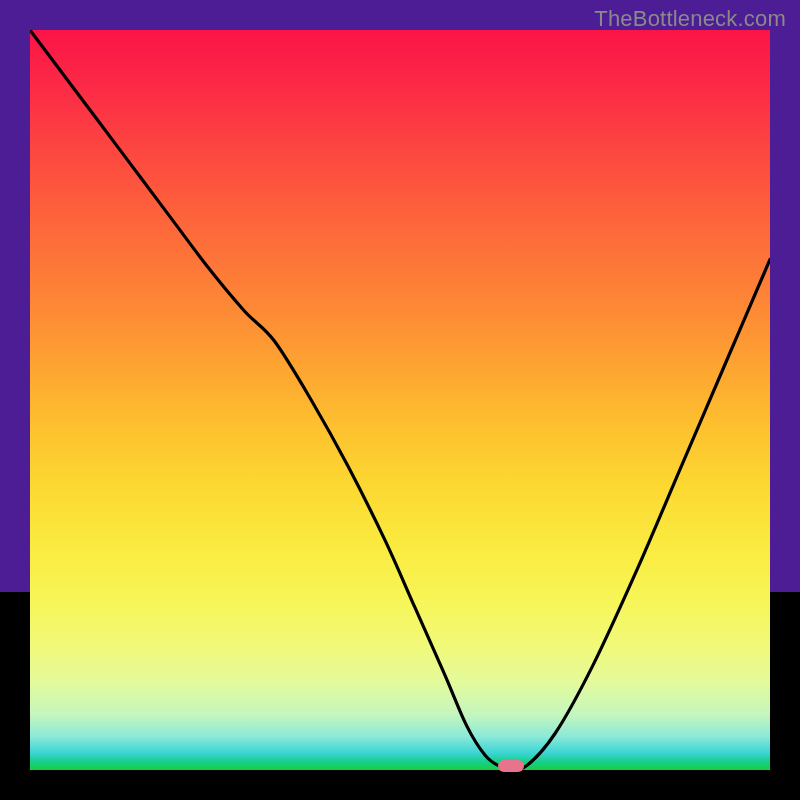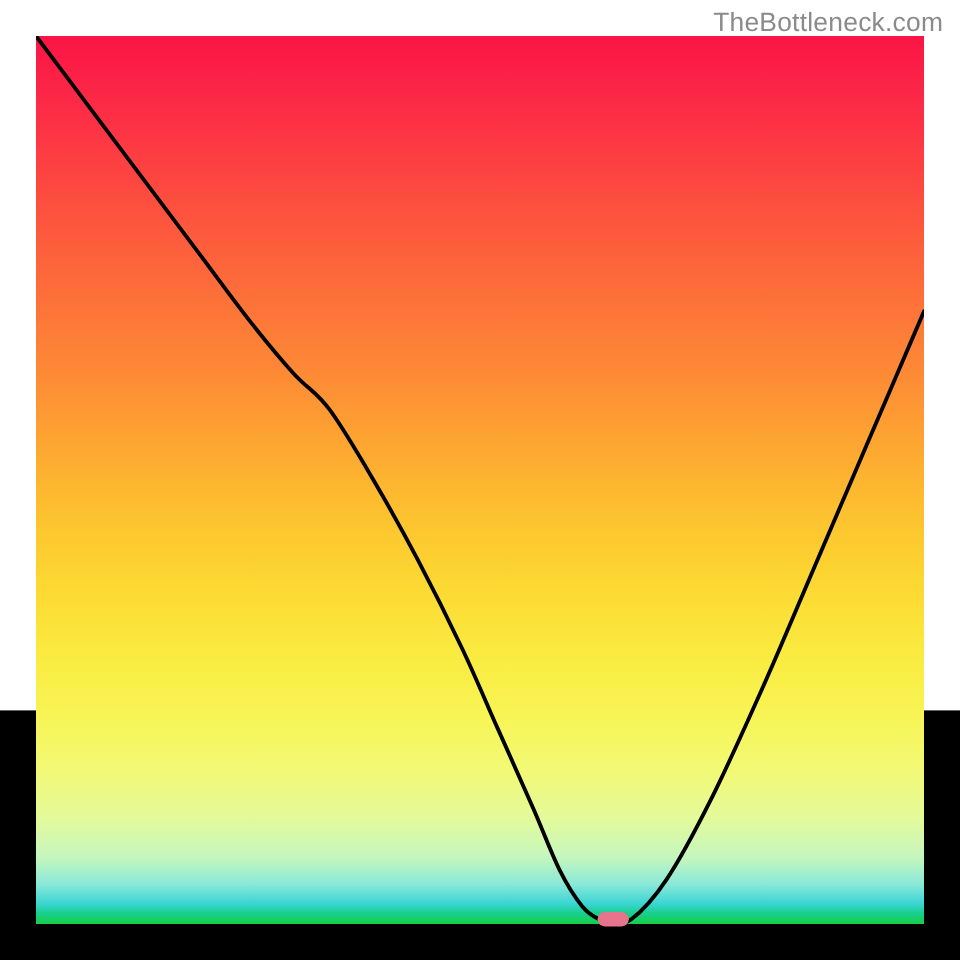--- a/index.html
+++ b/index.html
@@ -8,21 +8,21 @@
     width: 800px;
     height: 800px;
     background: #000;
     overflow: hidden;
     font-family: Arial, Helvetica, sans-serif;
   }
   .frame {
     position: relative;
     width: 800px;
     height: 592px;
-    background: #ffffff;
+    background: #4c1d95;
   }
   .plot-area {
     position: absolute;
     left: 30px;
     top: 30px;
     width: 740px;
     height: 740px;
     
     background: linear-gradient(to bottom,
       #fb1446 0%,

